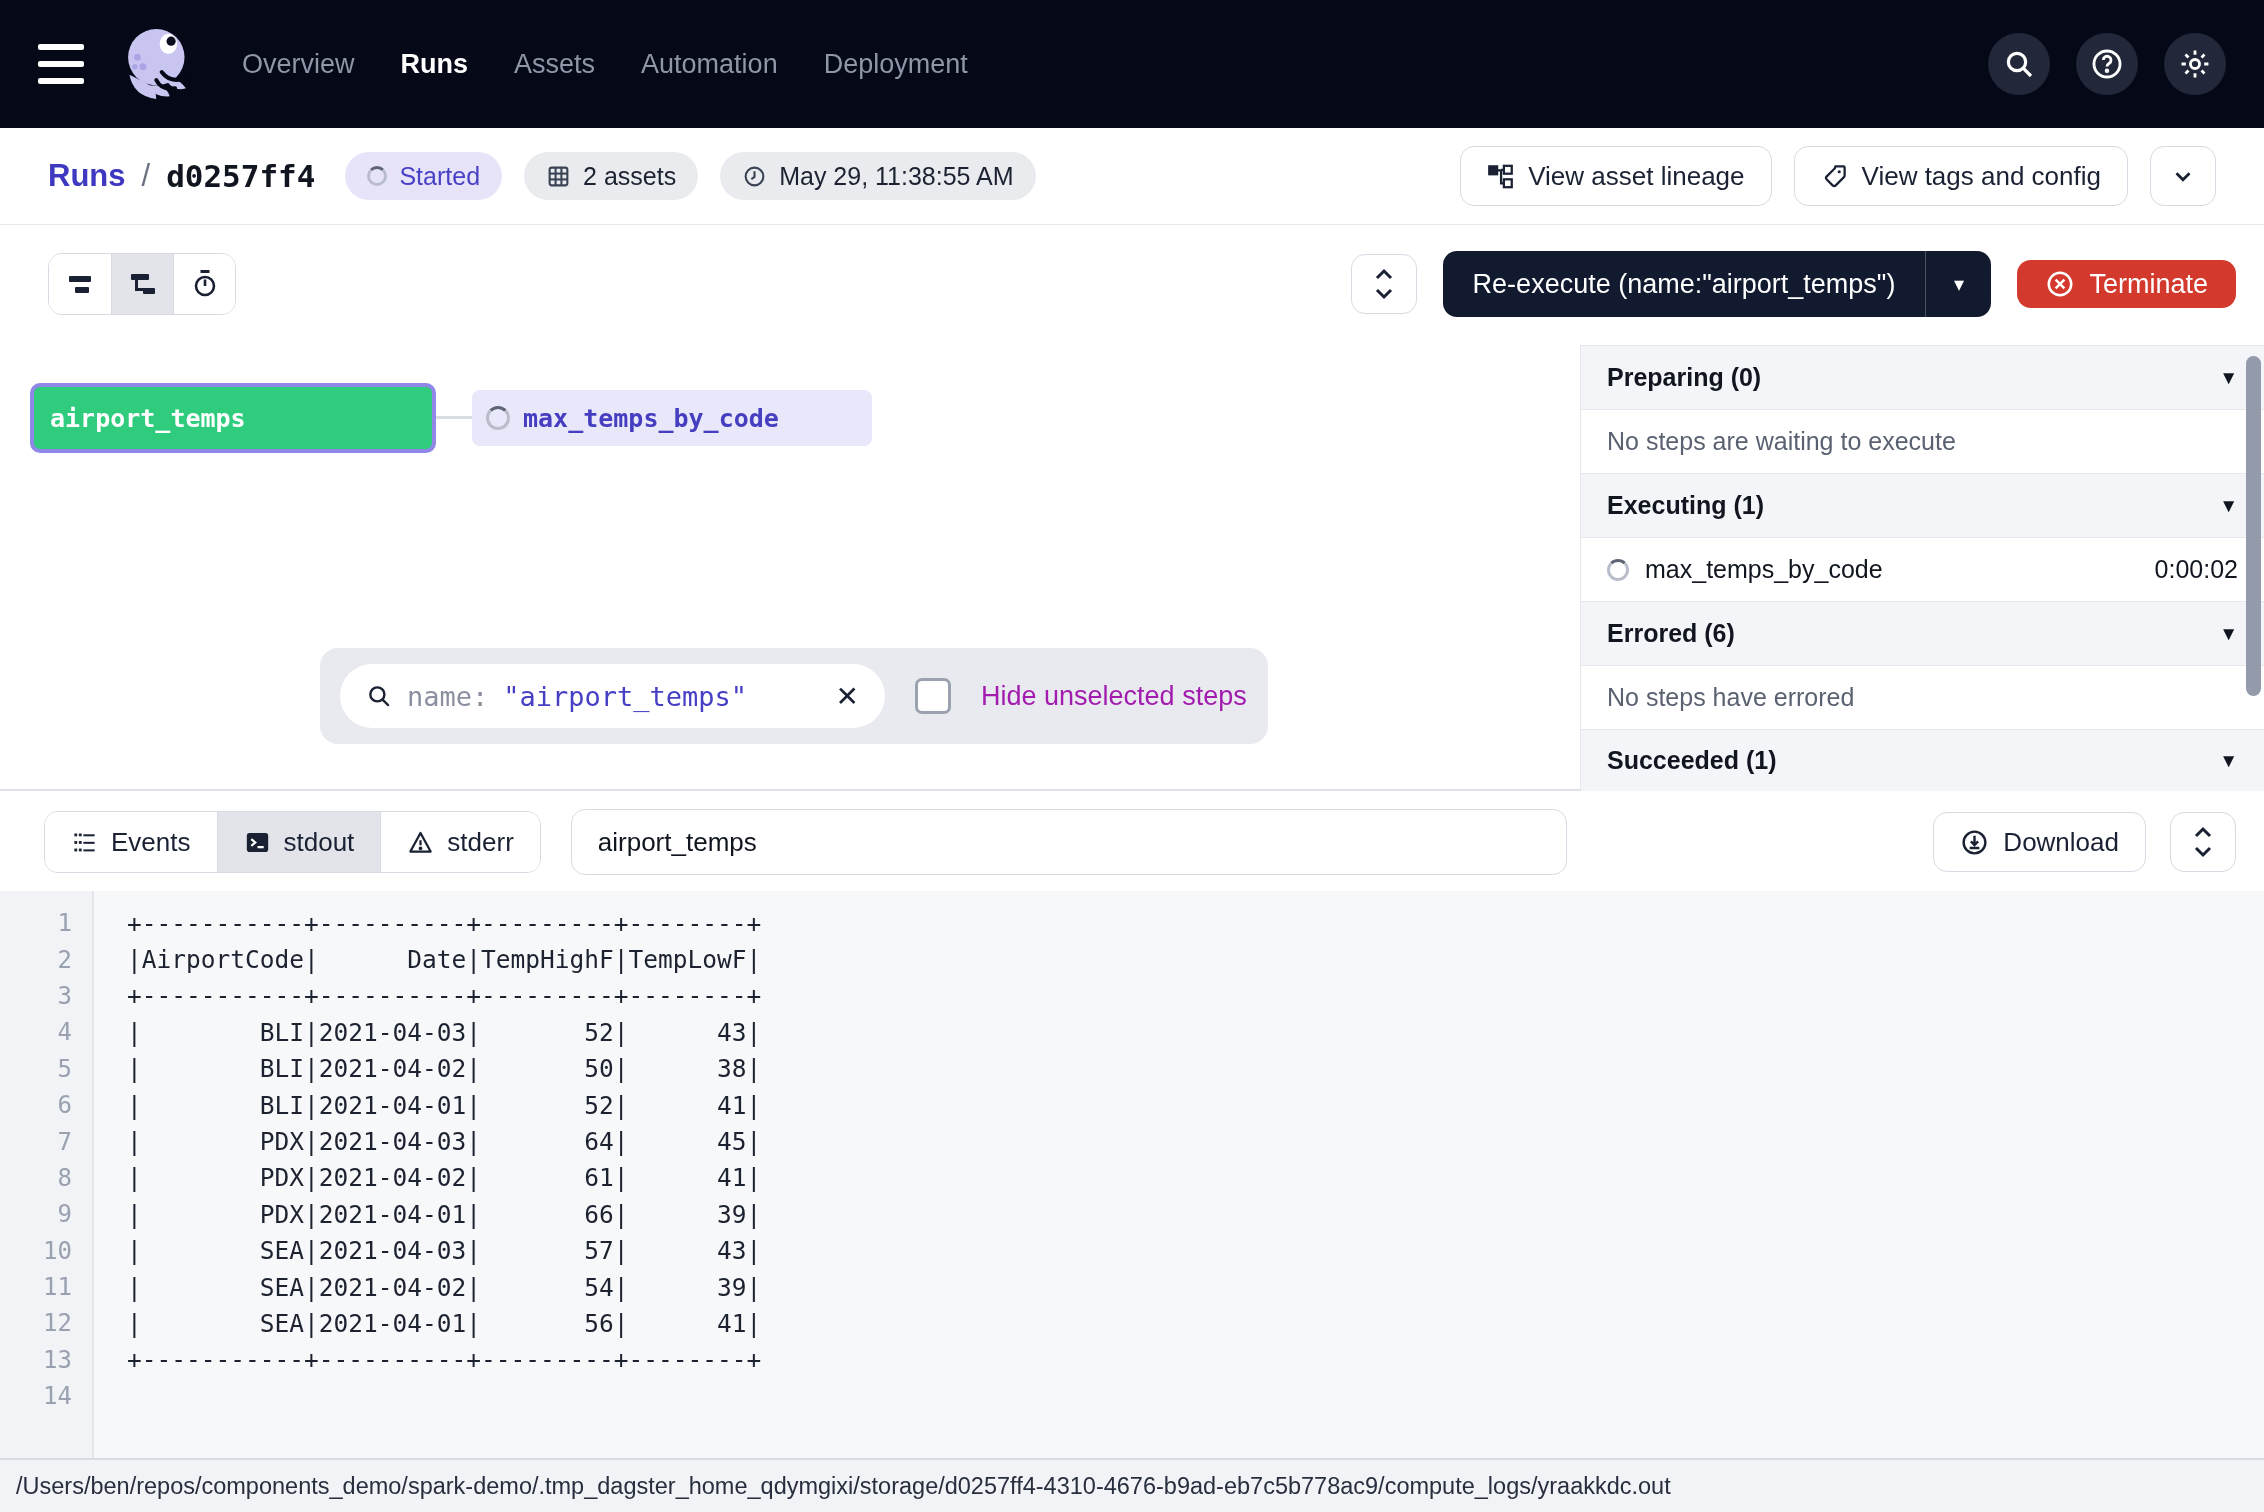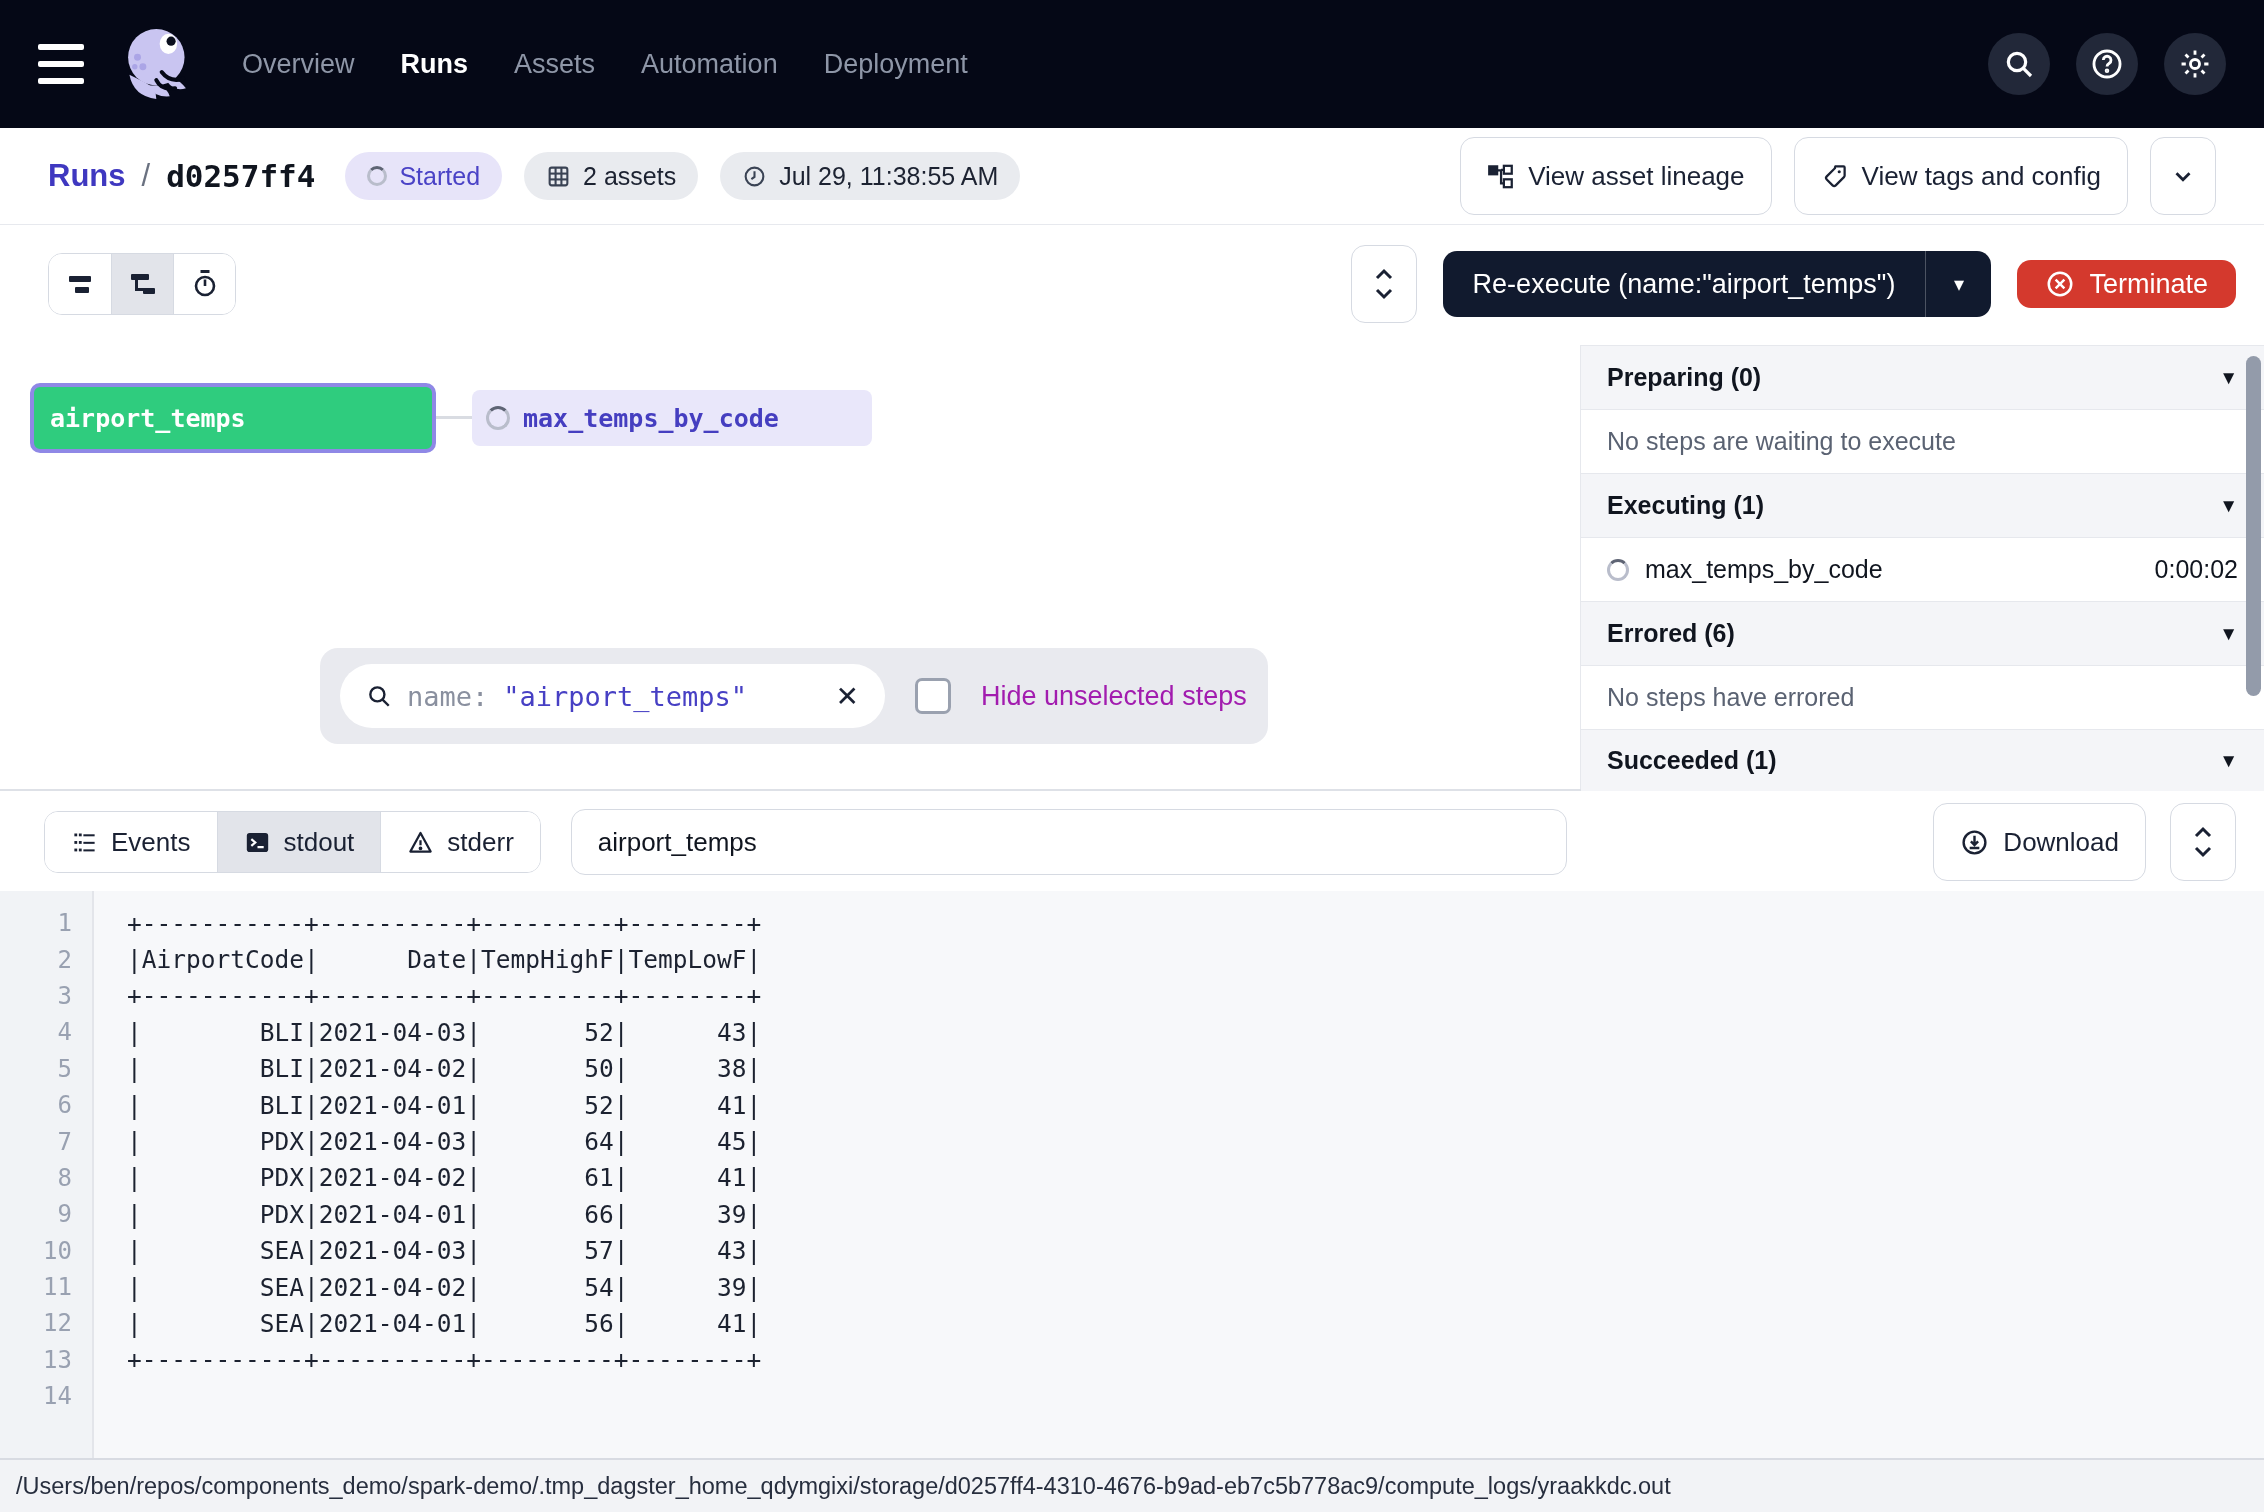--- a/index.html
+++ b/index.html
@@ -32,21 +32,21 @@
               font-family:"DejaVu Sans Mono", monospace; }
   .pill { display:flex; align-items:center; gap:12px; height:48px; border-radius:24px;
           padding:0 22px; font-size:25px; }
   .pill-started { background:#E7E4F9; color:#4A42C6; margin-left:30px; }
   .pill-gray { background:#E9EBEF; color:#1C2231; margin-left:22px; }
   .spinner { width:20px; height:20px; border-radius:50%;
              border:3px solid #B9BDCB; border-top-color:#5E6474;
              animation:spin 1.2s linear infinite; }
   @keyframes spin { to { transform:rotate(360deg); } }
   .crumb-actions { margin-left:auto; display:flex; gap:22px; }
-  .btn-white { display:flex; align-items:center; gap:14px; height:78px; border-radius:14px;
+  .btn-white { display:flex; align-items:center; gap:14px; height:60px; border-radius:14px;
                border:1px solid #D6DAE2; background:#fff; padding:0 26px;
                font-size:26px; color:#1A2133; font-weight:500; cursor:pointer; }
   .btn-sq { width:66px; justify-content:center; padding:0; }
 
   
   .run-toolbar { position:absolute; top:225px; left:0; right:0; height:118px;
                  display:flex; align-items:center; padding:0 28px 0 48px; }
   .seg { display:flex; border:1px solid #D6DAE2; border-radius:14px; overflow:hidden; background:#fff; }
   .seg button { width:62px; height:60px; background:#fff; border:none; border-left:1px solid #D6DAE2;
                 display:flex; align-items:center; justify-content:center; cursor:pointer; }
@@ -202,21 +202,21 @@
         <line x1="3.5" y1="9.2" x2="20.5" y2="9.2"></line>
           <line x1="3.5" y1="14.8" x2="20.5" y2="14.8"></line>
       </svg>
       <span>2 assets</span>
     </span>
     <span class="pill pill-gray">
       <svg width="25" height="25" viewBox="0 0 24 24" fill="none" stroke="#3A4354" stroke-width="2">
         <circle cx="12" cy="12" r="8.5"></circle>
           <path d="M12 7v5.4l-3 2.2"></path>
       </svg>
-      <span>Jul 29, 11:38:55 AM</span>
+      <span>May 29, 11:38:55 AM</span>
     </span>
 
     <div class="crumb-actions">
       <button class="btn-white">
         <svg width="27" height="27" viewBox="0 0 24 24" fill="none" stroke="#1A2133" stroke-width="2">
           <rect x="2" y="3" width="7" height="7" fill="#1A2133"></rect>
           <rect x="15" y="2.5" width="7" height="7"></rect>
           <rect x="15" y="14.5" width="7" height="7"></rect>
           <path d="M9 6.5h3.5v11.5H15M12.5 6.2H15"></path>
         </svg>

